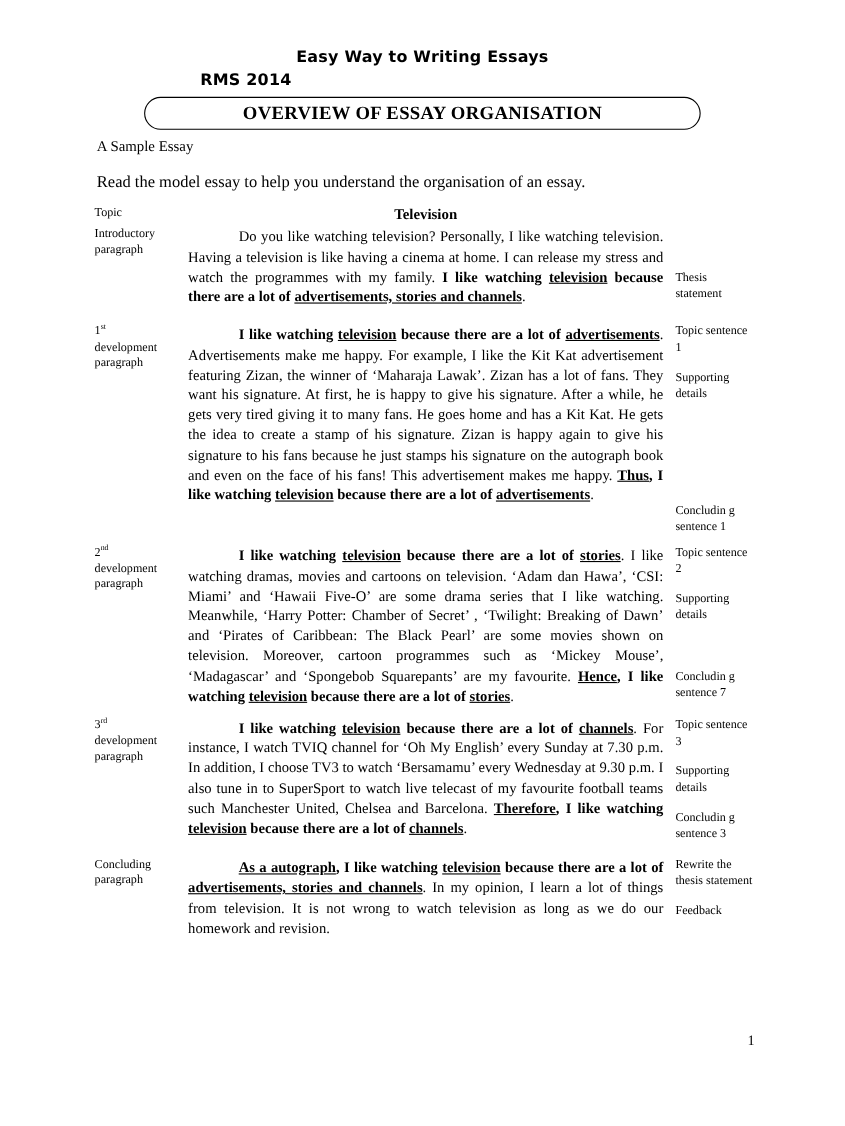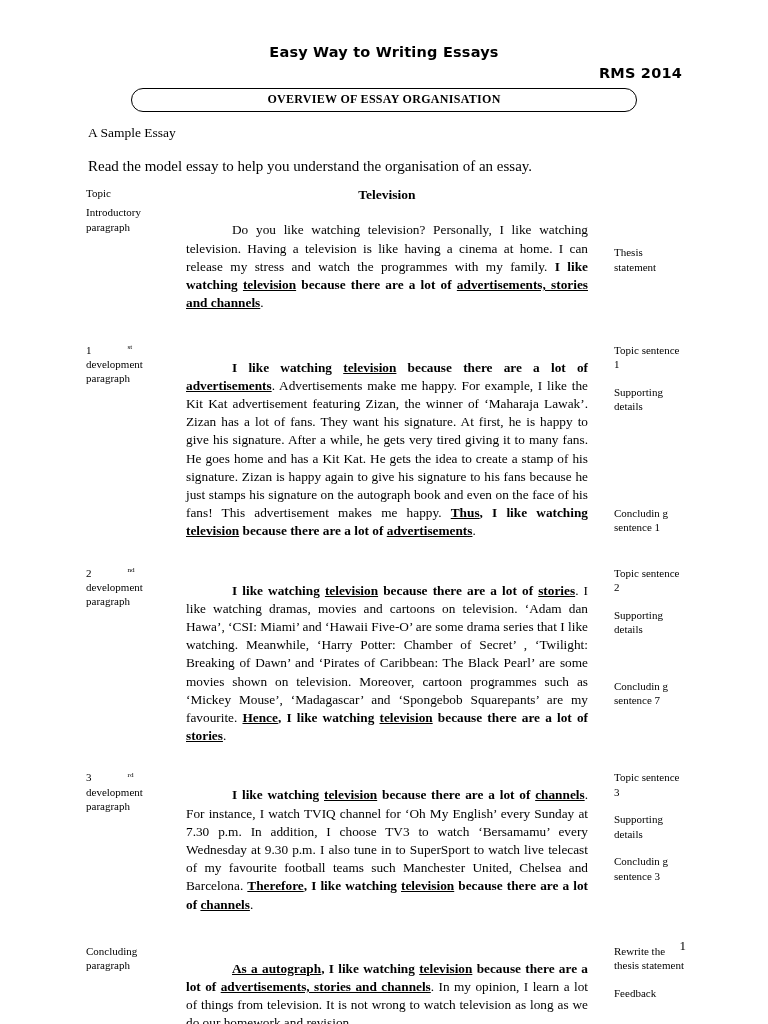--- a/index.html
+++ b/index.html
@@ -33,40 +33,40 @@
     width: 596px;
     text-align: center;
     font-family: "DejaVu Sans", "Liberation Sans", sans-serif;
     font-weight: bold;
     font-size: 14.5px;
     line-height: 1.45;
     letter-spacing: 0.2px;
   }
   .doc-header .line2 {
     display: block;
-    text-align: right;
+    text-align: left;
     padding-left: 96px;
   }
 
   
   .title-pill-wrap {
     position: absolute;
     left: 86px;
     top: 88px;
     width: 596px;
     display: flex;
     justify-content: center;
   }
   .title-pill {
     border: 1.6px solid #000;
     border-radius: 999px;
     padding: 3px 52px 4px 52px;
     font-family: "Liberation Serif", "DejaVu Serif", serif;
     font-weight: bold;
-    font-size: 12px;
+    font-size: 17px;
     letter-spacing: 0.3px;
     white-space: nowrap;
     line-height: 1.25;
     min-width: 400px;
     text-align: center;
   }
 
   
   .sample-heading {
     position: absolute;
@@ -117,30 +117,30 @@
     font-size: 11px;
     line-height: 1.32;
     padding-left: 6px;
     box-sizing: border-box;
   }
   .col-right .ann { margin-bottom: 0; }
   .col-right .gap-sm { height: 13px; }
   .col-right .gap-xl { height: 40px; }
   .col-right .gap-xxl { height: 52px; }
 
-  sup { font-size: 0.65em; vertical-align: super; line-height: 0; margin-left: 36px; }
+  sup { font-size: 0.65em; vertical-align: super; line-height: 0; }
 
   .tv-title {
     text-align: center;
     font-weight: bold;
     font-size: 13.5px;
     margin-bottom: 1px;
   }
   p.para {
-    margin: 16px;
+    margin: 1px;
     text-indent: 46px;
     text-align: justify;
   }
 
   b { font-weight: bold; }
   u { text-decoration: underline; }
 
   .spacer-row { height: 14px; }
   .spacer-row-sm { height: 9px; }
 

